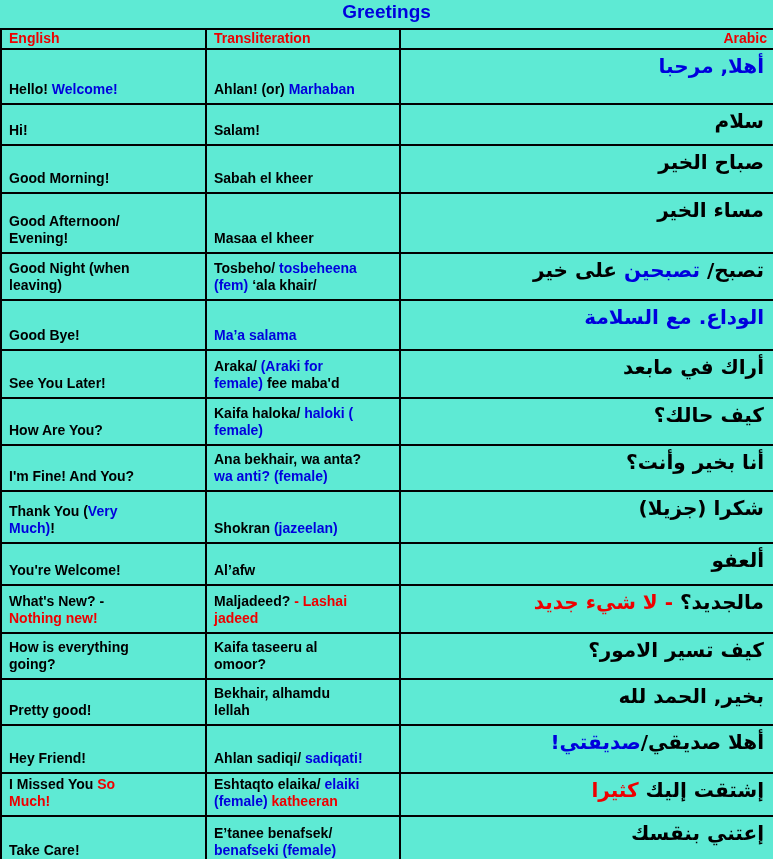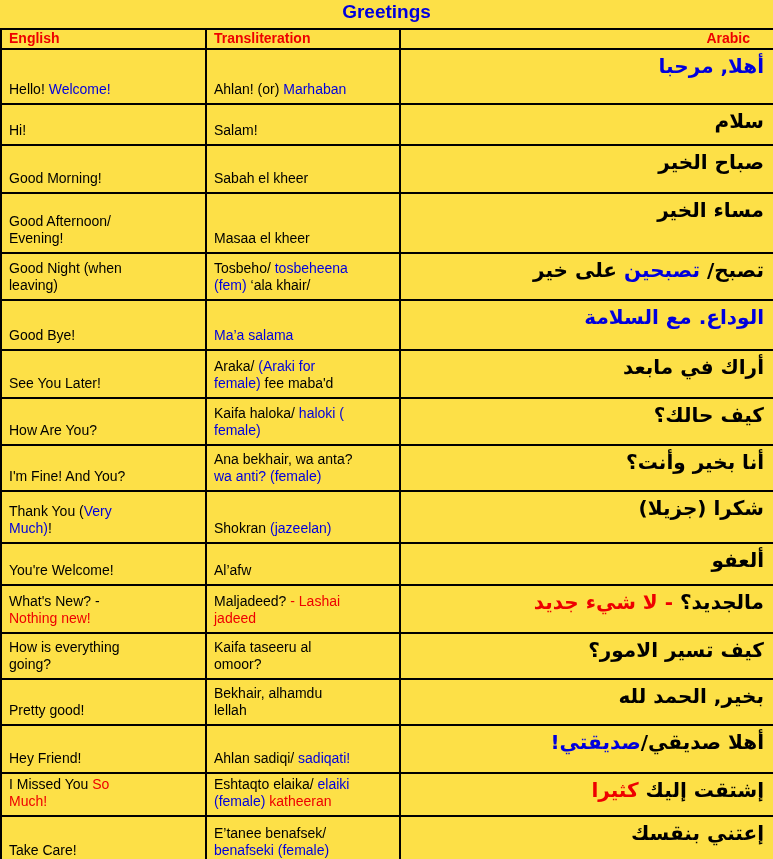--- a/index.html
+++ b/index.html
@@ -4,21 +4,21 @@
 <style>
   html, body {
     margin: 0;
     padding: 0;
     background: #ffffff;
     font-family: "Liberation Sans", sans-serif;
   }
   .page {
     width: 773px;
     height: 859px;
-    background: #fde047;
+    background: #5eead4;
     overflow: hidden;
     box-sizing: border-box;
   }
   .page-title {
     margin: 0;
     padding: 1px 0 5px 0;
     text-align: center;
     font-size: 19px;
     font-weight: bold;
     color: var(--blue, #0000dd);
@@ -38,28 +38,28 @@
   col.c-en  { width: 205px; }
   col.c-tl  { width: 194px; }
   col.c-ar  { width: 374px; }
 
   th {
     height: 20px;
     font-size: 14px;
     font-weight: bold;
     color: var(--red, #ff0000);
     vertical-align: middle;
-    padding: 0 23px 2px 7px;
+    padding: 0 6px 2px 7px;
   }
   th.h-en, th.h-tl { text-align: left; }
   th.h-ar { text-align: right; }
 
   td.en, td.tl {
     font-size: 14px;
-    font-weight: normal;
+    font-weight: bold;
     line-height: 17px;
     color: #000000;
     vertical-align: bottom;
     padding: 2px 15px 5px 7px;
     white-space: pre-wrap;
     text-align: left;
   }
   td.ar {
     font-family: "DejaVu Sans", sans-serif;
     font-size: 20px;

